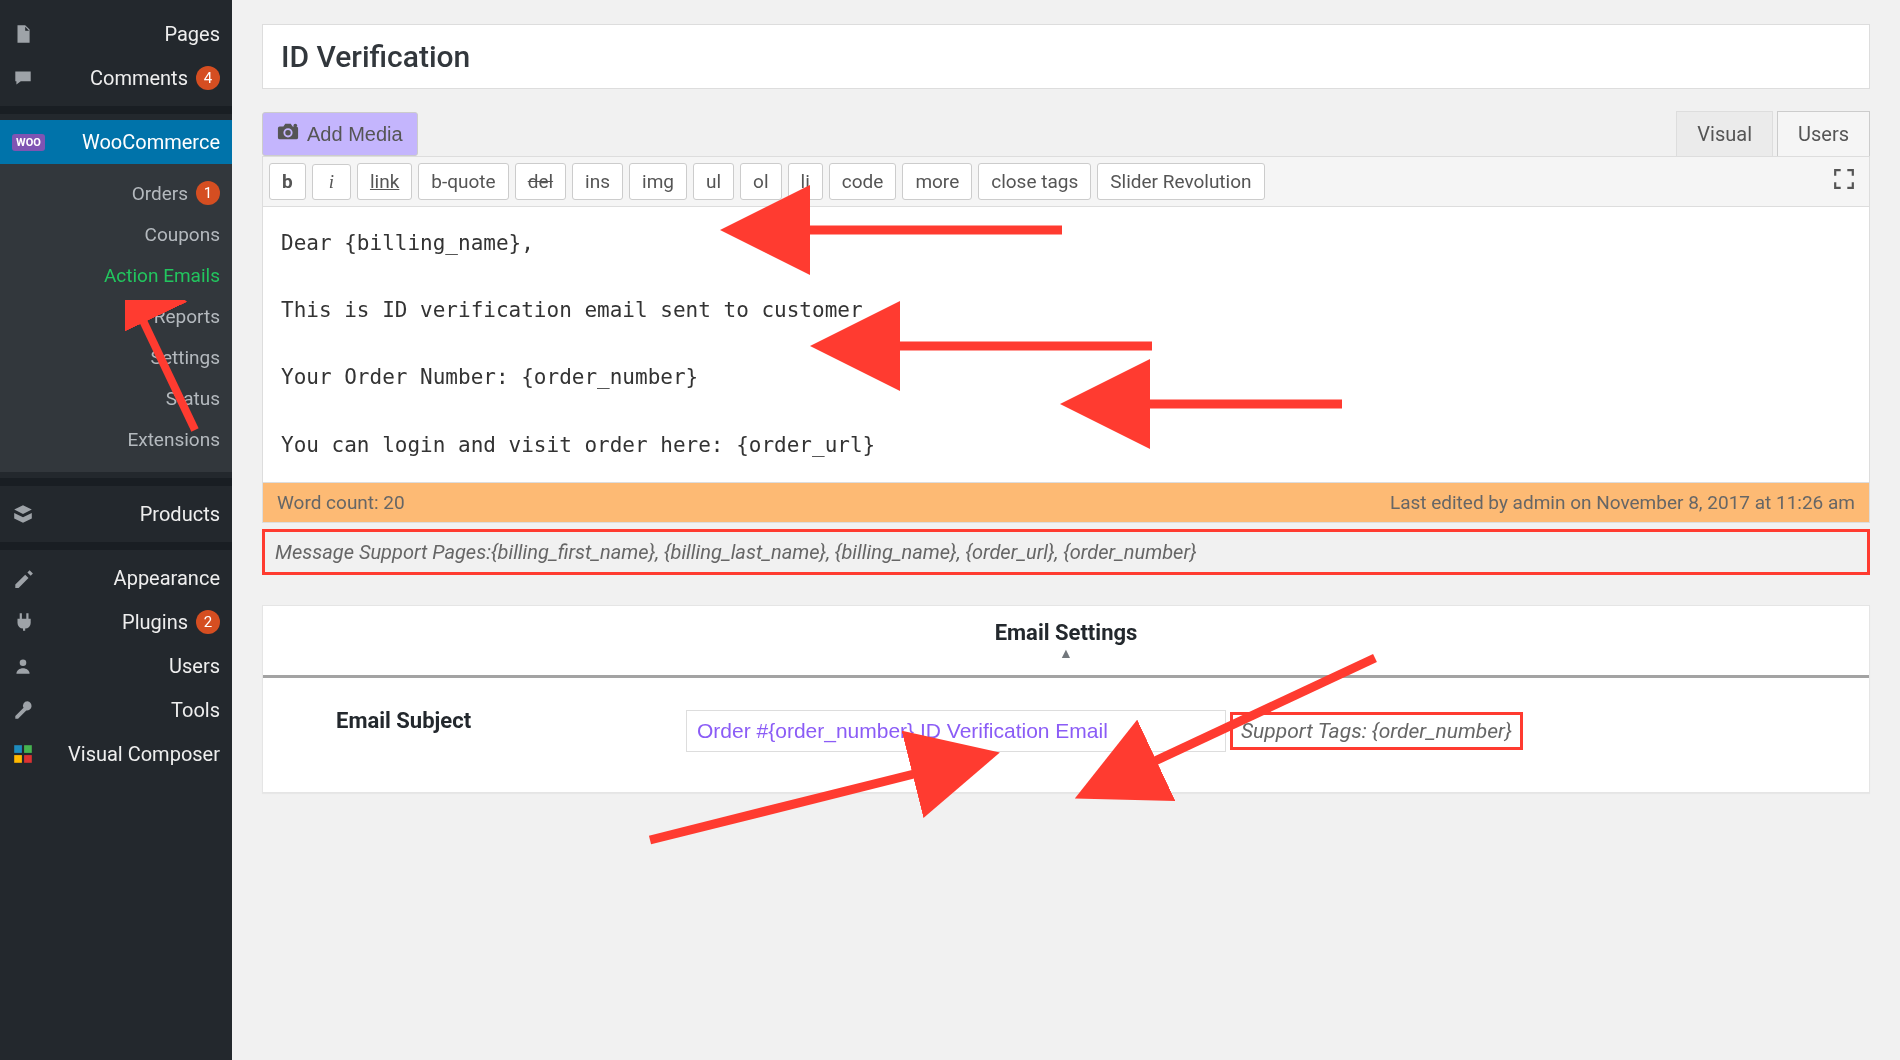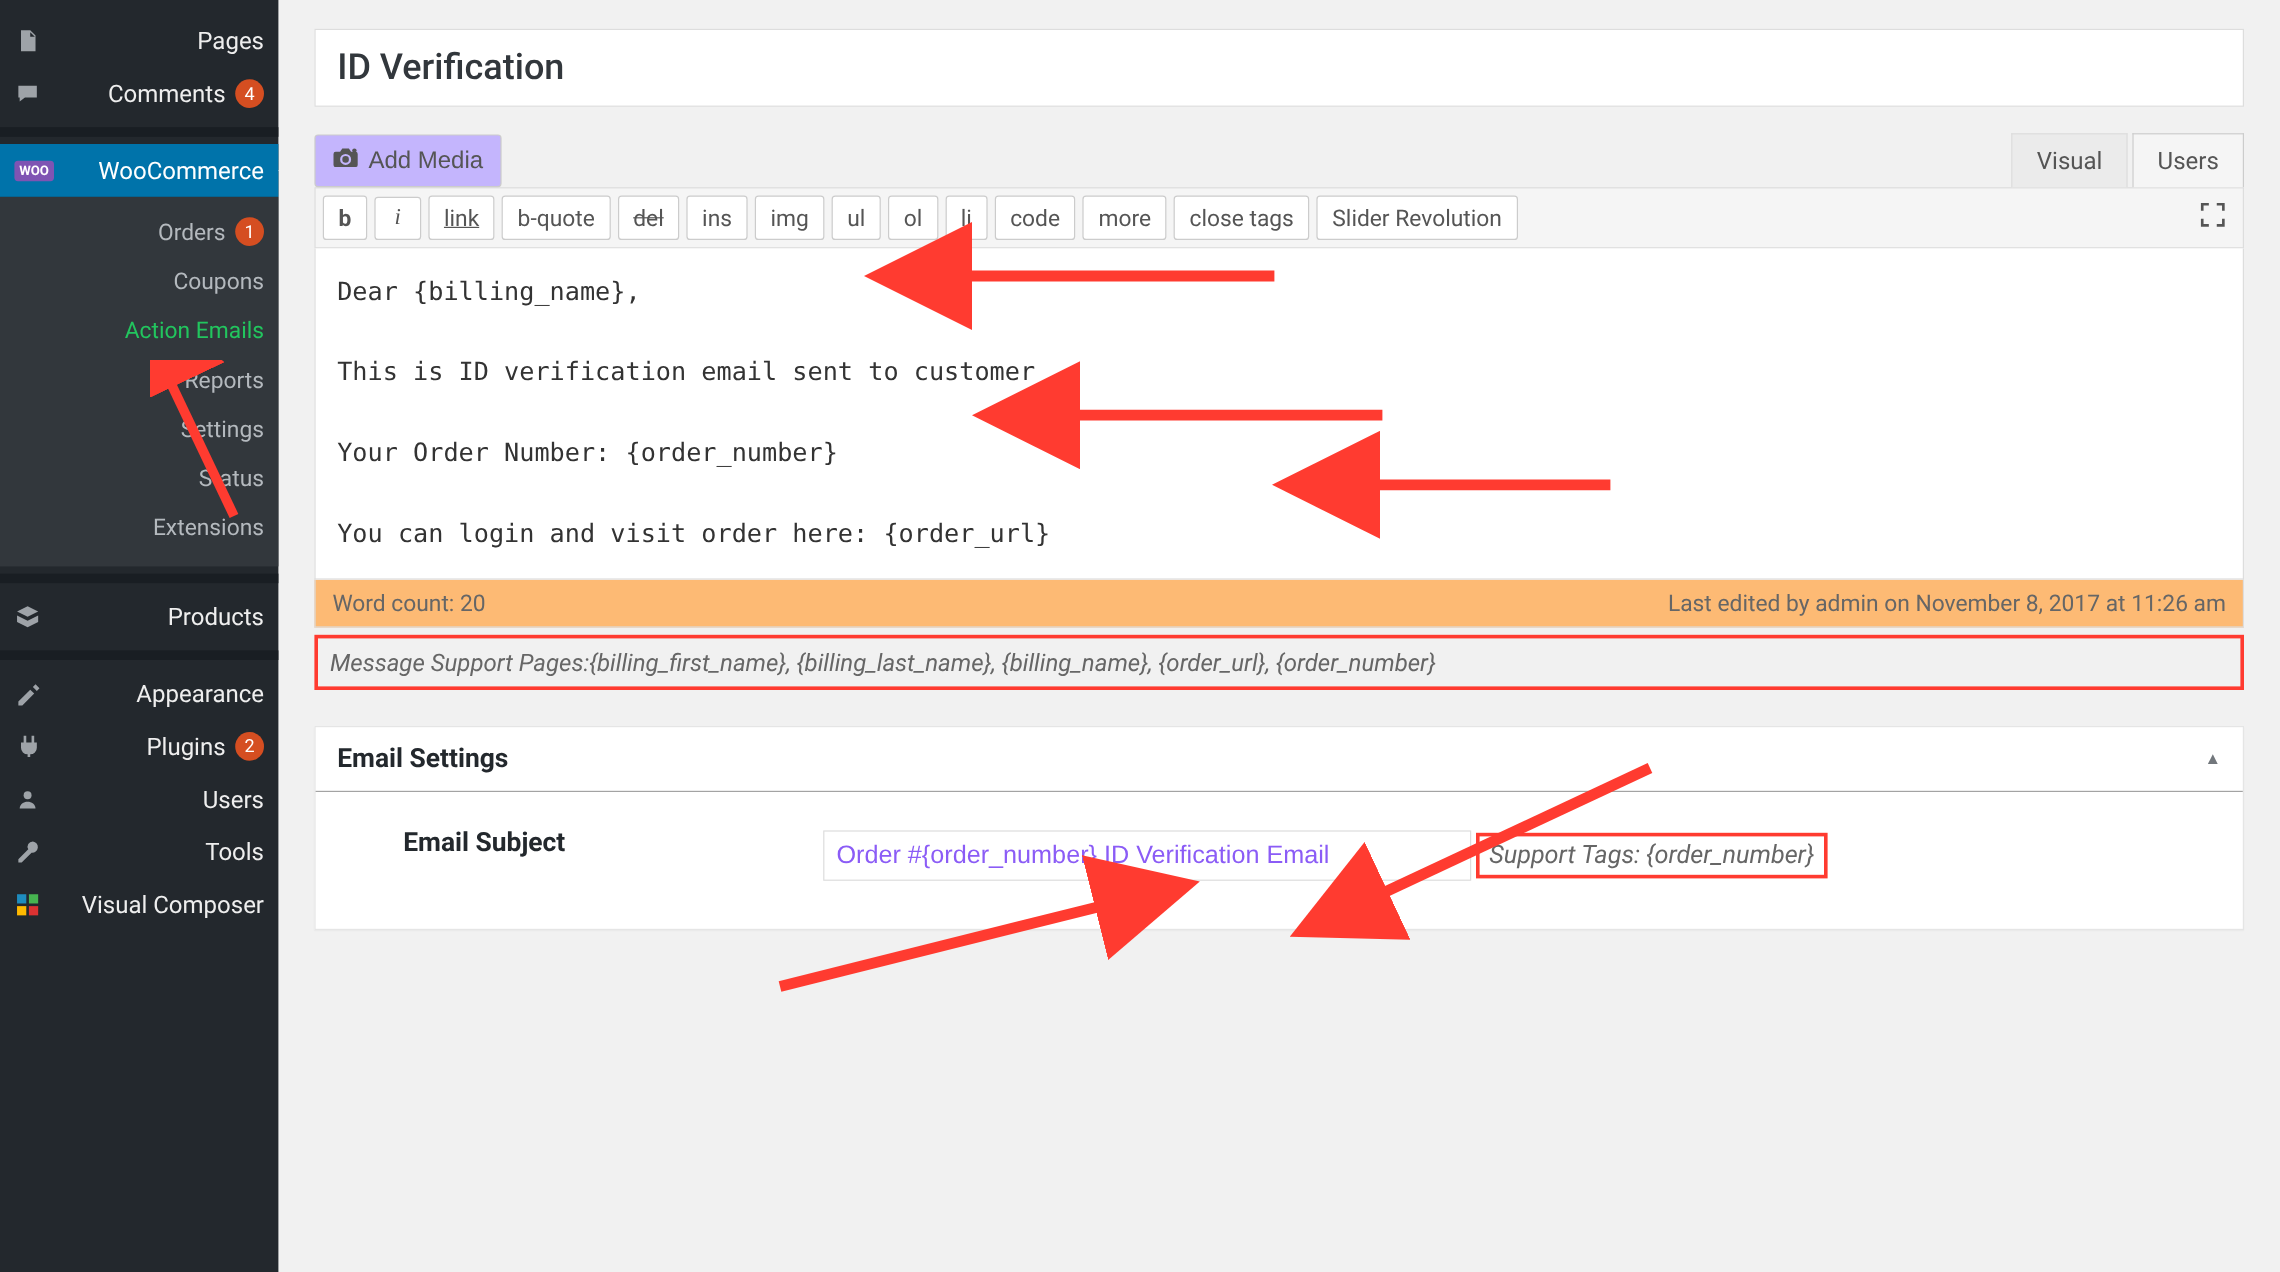--- a/index.html
+++ b/index.html
@@ -44,21 +44,21 @@
 .fs-btn { margin-left: auto; font-size: 22px; cursor: pointer; color: #555; padding: 4px 8px; }
 
 .editor-content { background: #fff; border: 1px solid #ddd; border-top: none; padding: 20px 18px; font-family: Menlo, Monaco, Consolas, monospace; font-size: 21px; color: #333; line-height: 1.6; white-space: pre-wrap; min-height: 220px; position: relative; }
 
 .editor-status { background: #fdba74; border: 1px solid #ddd; border-top: none; padding: 8px 14px; display: flex; justify-content: space-between; font-size: 19px; color: #666; }
 
 .support-tags { margin-top: 6px; padding: 8px 10px; font-style: italic; color: #666; font-size: 20px; border: 3px solid #ff3b30; }
 
 
 .postbox { background: #fff; border: 1px solid #e5e5e5; margin-top: 30px; box-shadow: 0 1px 1px rgba(0,0,0,.04); }
-.postbox-header { padding: 14px 18px; border-bottom: 1px solid #a3a3a3; display: flex; justify-content: space-between; align-items: center; }
+.postbox-header { padding: 14px 18px; border-bottom: 3px solid #a3a3a3; display: flex; justify-content: space-between; align-items: center; flex-direction: column; }
 .postbox-header h2 { font-size: 22px; font-weight: 700; color: #23282d; }
 .postbox-toggle { color: #72777c; font-size: 14px; cursor: pointer; }
 .postbox-body { padding: 22px 26px 40px 26px; position: relative; margin-left: 47px; }
 .form-row { display: flex; align-items: flex-start; gap: 40px; }
 .form-label { font-size: 22px; font-weight: 700; color: #23282d; width: 310px; padding-top: 8px; }
 .form-field { flex: 1; }
 .text-input { width: 540px; padding: 8px 10px; font-size: 21px; border: 1px solid #ddd; background: #fff; color: #8b5cf6; }
 .support-tags-sm { margin-top: 12px; padding: 4px 8px; font-style: italic; color: #666; font-size: 21px; border: 3px solid #ff3b30; display: inline-block; }
 
 

